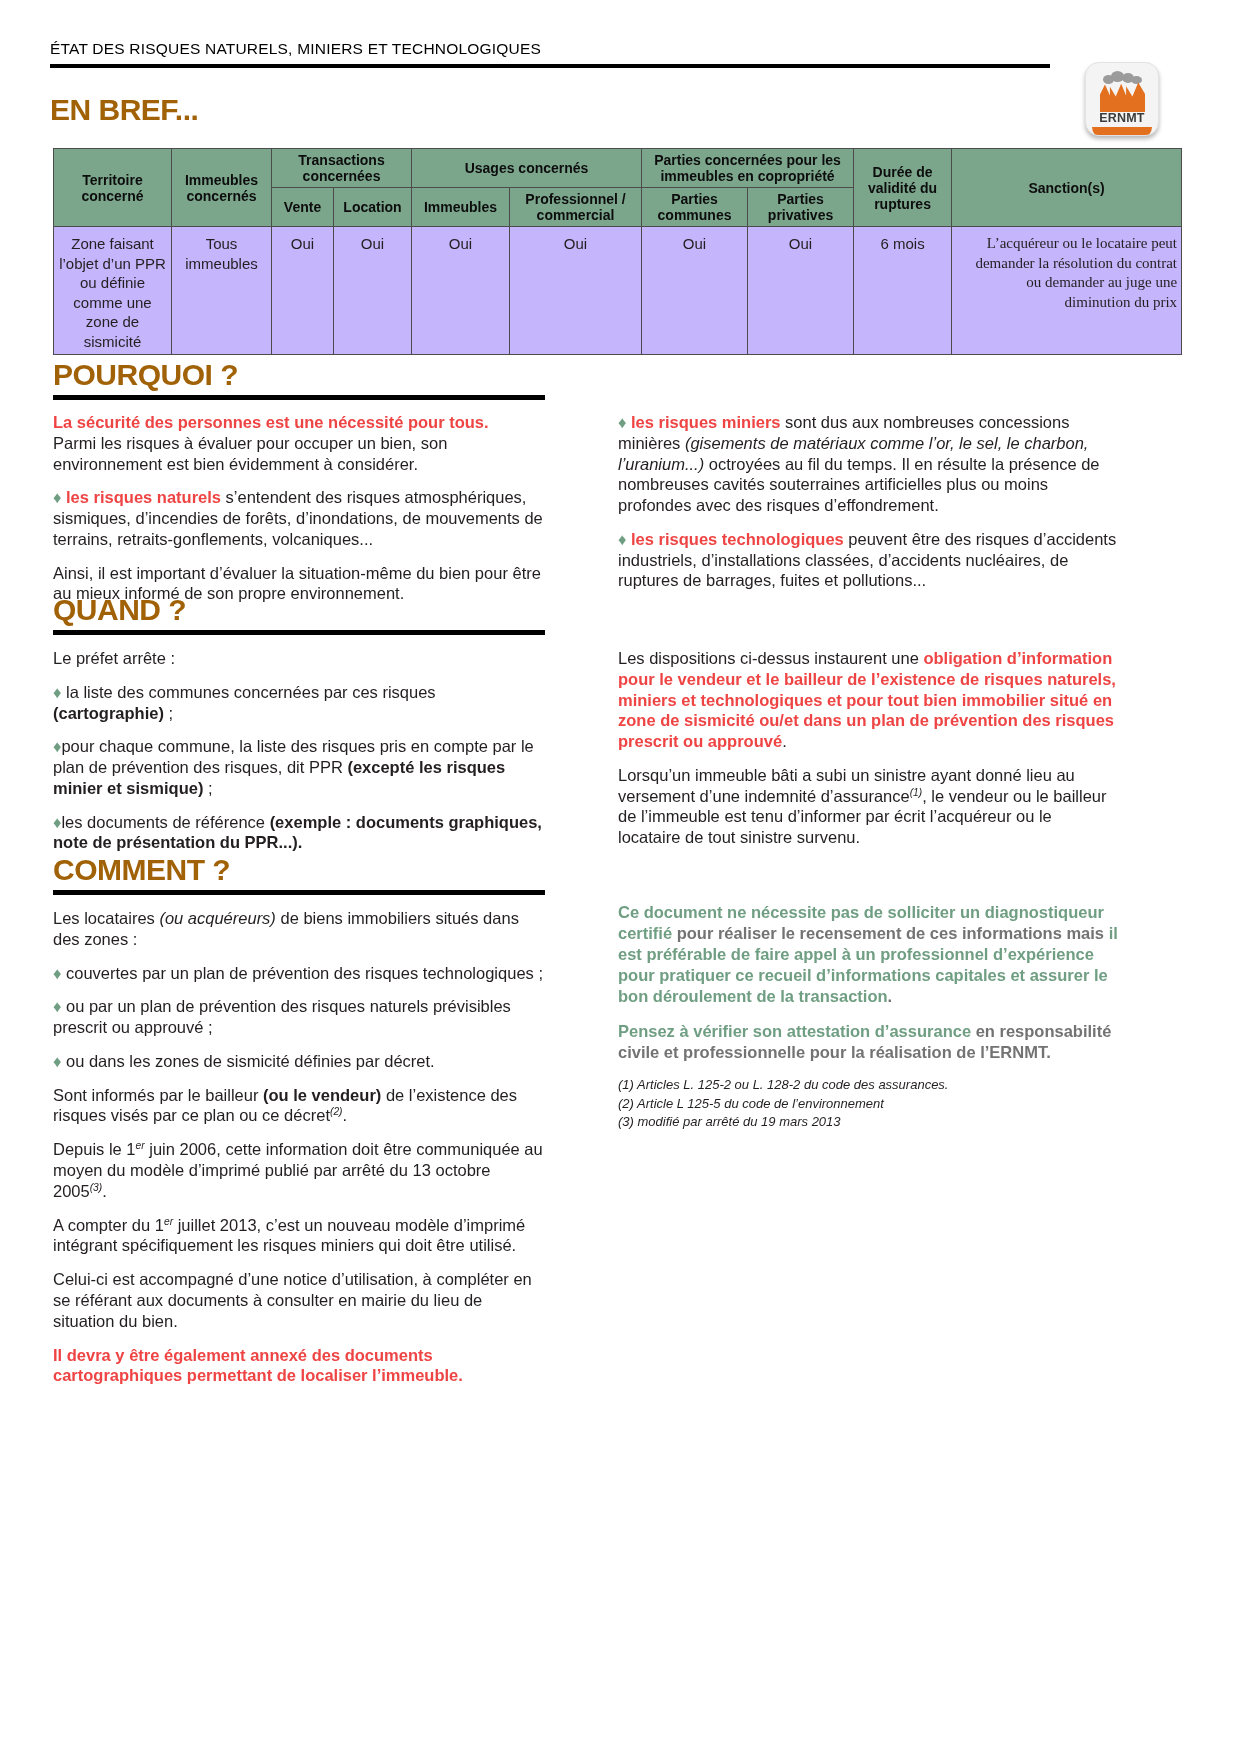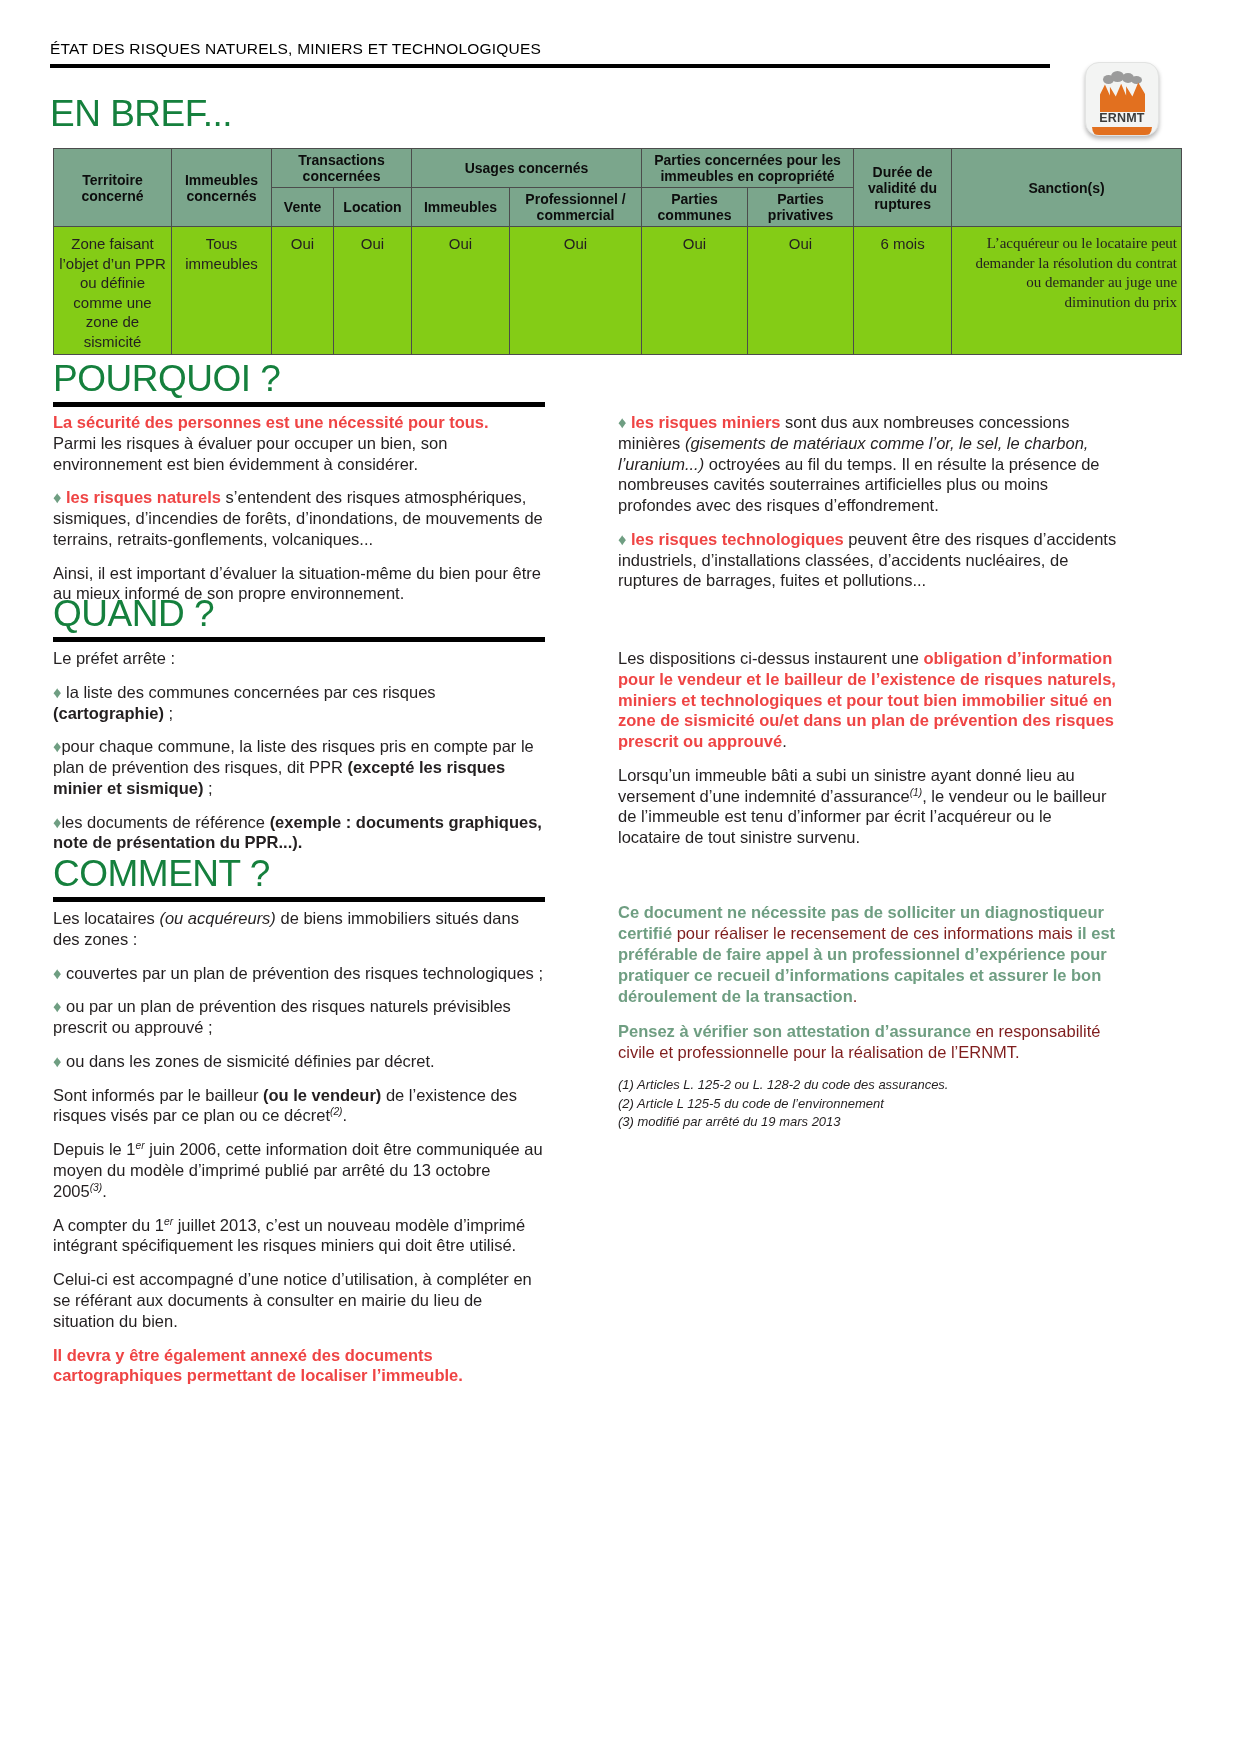--- a/index.html
+++ b/index.html
@@ -101,23 +101,23 @@
     left: 6px;
     right: 6px;
     bottom: -4px;
     height: 12px;
     border-radius: 0 0 14px 14px;
     background: #e2701f;
   }
 
   
   .sec-head {
-    font-size: 37px;
-    font-weight: normal;
-    color: #15803d;
+    font-size: 30px;
+    font-weight: bold;
+    color: #a16207;
     letter-spacing: -0.5px;
     line-height: 1.0;
   }
   .sec-rule {
     background: #000000;
     height: 5px;
     margin-top: 5px;
   }
 
   
@@ -141,21 +141,21 @@
     padding: 3px 4px;
   }
   table.brief thead th {
     background: #7ba68c;
     color: #0d0d0d;
     font-weight: bold;
     line-height: 1.15;
     font-size: 14px;
   }
   table.brief tbody td {
-    background: #84cc16;
+    background: #c4b5fd;
     vertical-align: top;
     padding-top: 7px;
     line-height: 1.3;
     font-size: 15px;
     height: 108px;
   }
   table.brief tbody td.sanction {
     text-align: right;
     padding-left: 10px;
     font-family: Liberation Serif, serif;
@@ -179,21 +179,21 @@
   .bold-ital  { font-weight: bold; }
   sup { font-size: 0.62em; font-style: italic; }
 
   p.green-block {
     margin: 0 0 13px 0;
     font-size: 16.5px;
     line-height: 1.28;
     color: #6f9e82;
     font-weight: bold;
   }
-  p.green-block .reg { font-weight: normal; color: #7f1d1d; }
+  p.green-block .reg { font-weight: bold; color: #737373; }
 
   .footnotes {
     margin-top: 12px;
     font-size: 13px;
     font-style: italic;
     line-height: 1.45;
     color: #231f20;
   }
 </style>
 </head>

